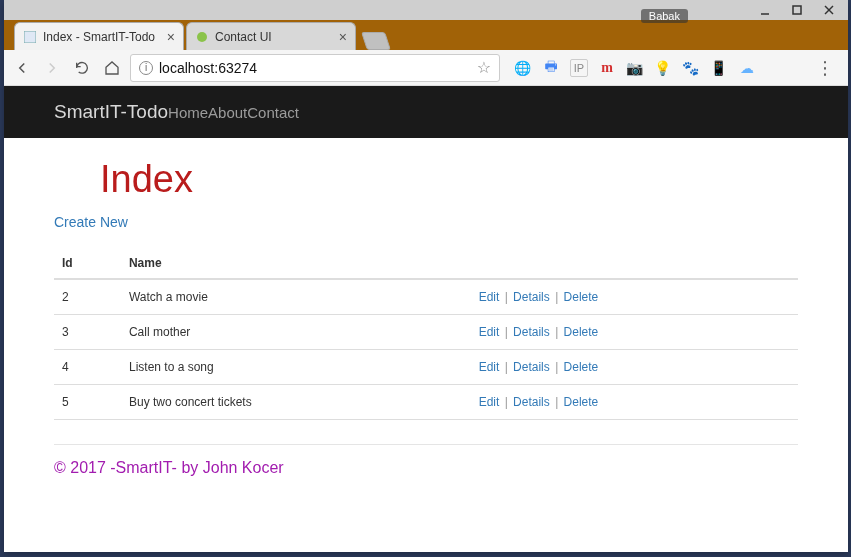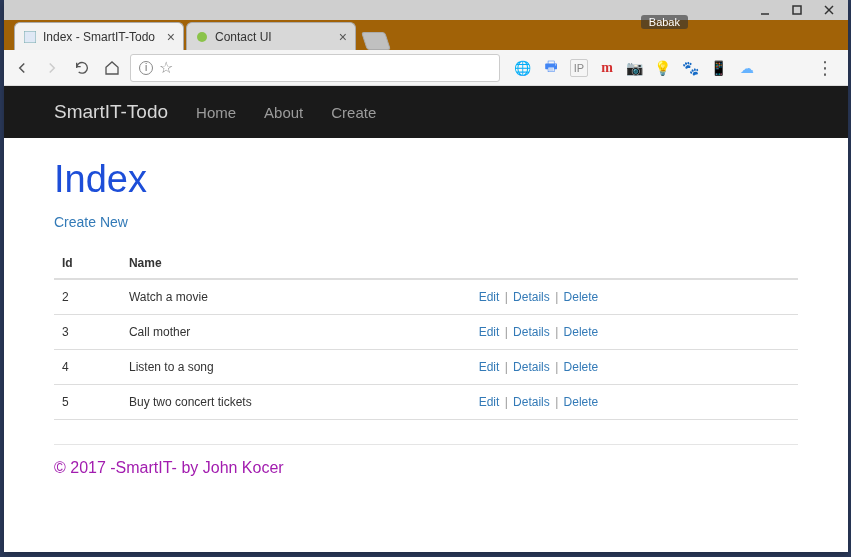--- a/index.html
+++ b/index.html
@@ -1,19 +1,19 @@
 <!DOCTYPE html>
 <html><head>
 <meta charset="utf-8">
 <style>
 * { margin: 0; padding: 0; box-sizing: border-box; }
 body { font-family: Arial, Helvetica, sans-serif; background: #2b3a5b; width: 851px; height: 557px; overflow: hidden; }
 .chrome-window { background: #fff; width: 844px; margin-left: 4px; height: 552px; position: relative; box-shadow: 0 2px 8px rgba(0,0,0,0.3); }
 .titlebar { height: 20px; background: #cfcfcf; display: flex; align-items: center; justify-content: flex-end; padding: 0 10px; gap: 14px; }
-.titlebar .user { position: absolute; right: 160px; top: 15px; font-size: 11px; color: #333; background: rgba(50,50,50,0.6); color:#fff; padding:1px 8px; border-radius:3px; }
+.titlebar .user { position: absolute; right: 160px; top: 9px; font-size: 11px; color: #333; background: rgba(50,50,50,0.6); color:#fff; padding:1px 8px; border-radius:3px; }
 .winbtn { width: 18px; height: 14px; display: flex; align-items: center; justify-content: center; cursor: pointer; }
 .winbtn svg { width: 12px; height: 12px; }
 .tabstrip { height: 30px; background: #a16207; display: flex; align-items: flex-end; padding-left: 10px; }
 .tab { height: 28px; background: #f2f2f2; border: 1px solid #aaa; border-bottom: none; border-top-left-radius: 6px; border-top-right-radius: 6px; display: flex; align-items: center; padding: 0 8px; min-width: 170px; margin-right: 2px; font-size: 12px; color: #333; gap: 6px; position: relative; }
 .tab.inactive { background: #d8d8d8; }
 .tab .favicon { width: 14px; height: 14px; display: inline-flex; align-items: center; justify-content: center; }
 .tab .tab-close { margin-left: auto; font-size: 14px; color: #555; cursor: pointer; }
 .newtab { width: 24px; height: 18px; background: #c0c0c0; border: 1px solid #aaa; margin-left: 6px; transform: skewX(18deg); border-radius: 3px; cursor:pointer;}
 .toolbar { height: 36px; background: #f5f5f5; border-bottom: 1px solid #ddd; display: flex; align-items: center; padding: 0 6px; gap: 6px; }
 .navbtn { width: 24px; height: 24px; display: flex; align-items: center; justify-content: center; cursor: pointer; color: #555; }
@@ -21,25 +21,25 @@
 .addressbar { flex: 0 0 370px; height: 28px; border: 1px solid #ccc; border-radius: 3px; background: #fff; display: flex; align-items: center; padding: 0 8px; gap: 6px; }
 .addressbar .info-icon { width: 14px; height: 14px; border: 1px solid #888; border-radius: 50%; font-size: 10px; display: flex; align-items: center; justify-content: center; color: #666; }
 .addressbar input { border: none; outline: none; font-size: 14px; flex: 1; color: #111; }
 .addressbar .star { color: #888; font-size: 16px; cursor:pointer;}
 .ext-icons { display: flex; align-items: center; gap: 10px; margin-left: 8px; }
 .ext-icons .ext { width: 18px; height: 18px; display: flex; align-items: center; justify-content: center; font-size: 14px; cursor:pointer;}
 .ext.m { color: #d32f2f; font-weight: bold; font-family: serif; }
 .ext.ip { font-size: 11px; color: #888; border:1px solid #ccc; padding:1px 2px; border-radius:2px;}
 .menu-dots { margin-left: auto; padding: 0 8px; color: #555; font-size: 18px; cursor:pointer;}
 .page { background: #fff; height: calc(100% - 86px); overflow: auto; }
-.navbar { background: #1a1a1a; height: 52px; display: flex; align-items: center; padding: 16px 50px; gap: 28px; }
+.navbar { background: #1a1a1a; height: 52px; display: flex; align-items: center; padding: 16px 50px; }
 .brand { color: #d8d8d8; font-size: 19px; }
 .navlink { color: #9c9c9c; font-size: 15px; text-decoration: none; cursor:pointer;}
 .content { padding: 20px 50px; }
-.content h1 { font-size: 38px; font-weight: normal; color: #1d4ed8; margin-bottom: 12px; }
+.content h1 { font-size: 38px; font-weight: normal; color: #b91c1c; margin-bottom: 12px; margin-left: 46px; }
 .create-link { color: #337ab7; font-size: 14px; cursor: pointer; display: inline-block; margin-bottom: 18px; text-align: center; }
 table { width: 100%; border-collapse: collapse; font-size: 12px; }
 th { text-align: left; padding: 8px; font-weight: bold; color: #333; border-bottom: 2px solid #ddd; }
 td { padding: 10px 8px; border-bottom: 1px solid #ddd; color: #333; }
 td.actions a { color: #337ab7; cursor: pointer; }
 td.actions .sep { color: #999; margin: 0 2px; }
 .footer-hr { border: none; border-top: 1px solid #e5e5e5; margin: 24px 0 14px; }
 .footer { font-size: 16px; color: #a21caf; }
 </style>
 </head>
@@ -104,20 +104,21 @@
           <path d="M4 12a8 8 0 1 1 3 6M4 4v6h6" fill="none" stroke="#555" stroke-width="2"></path>
         </svg>
       </span>
     <span class="navbtn">
         <svg width="16" height="16" viewBox="0 0 24 24">
           <path d="M3 11l9-8 9 8v10H3z" fill="none" stroke="#555" stroke-width="2"></path>
         </svg>
       </span>
     <div class="addressbar">
       <span class="info-icon">i</span>
+      <input type="text" value="localhost:63274" style="">
       <span class="star">☆</span>
     </div>
     <div class="ext-icons">
       <span class="ext" style="color:#4285f4">🌐</span>
       <span class="ext" style="color:#4285f4">🖶</span>
       <span class="ext ip">IP</span>
       <span class="ext m">m</span>
       <span class="ext" style="color:#888">📷</span>
       <span class="ext" style="color:#999">💡</span>
       <span class="ext" style="color:#999">🐾</span>
@@ -125,21 +126,21 @@
       <span class="ext" style="color:#66b3ff">☁</span>
     </div>
     <span class="menu-dots">⋮</span>
   </div>
 
   <div class="page">
     <div class="navbar">
       <span class="brand">SmartIT-Todo</span>
       <a class="navlink">Home</a>
       <a class="navlink">About</a>
-      <a class="navlink">Create</a>
+      <a class="navlink">Contact</a>
     </div>
 
     <div class="content">
       <h1>Index</h1>
       <a class="create-link">Create New</a>
 
       <table>
         <thead>
           <tr>
             <th style="width:9%">Id</th>

